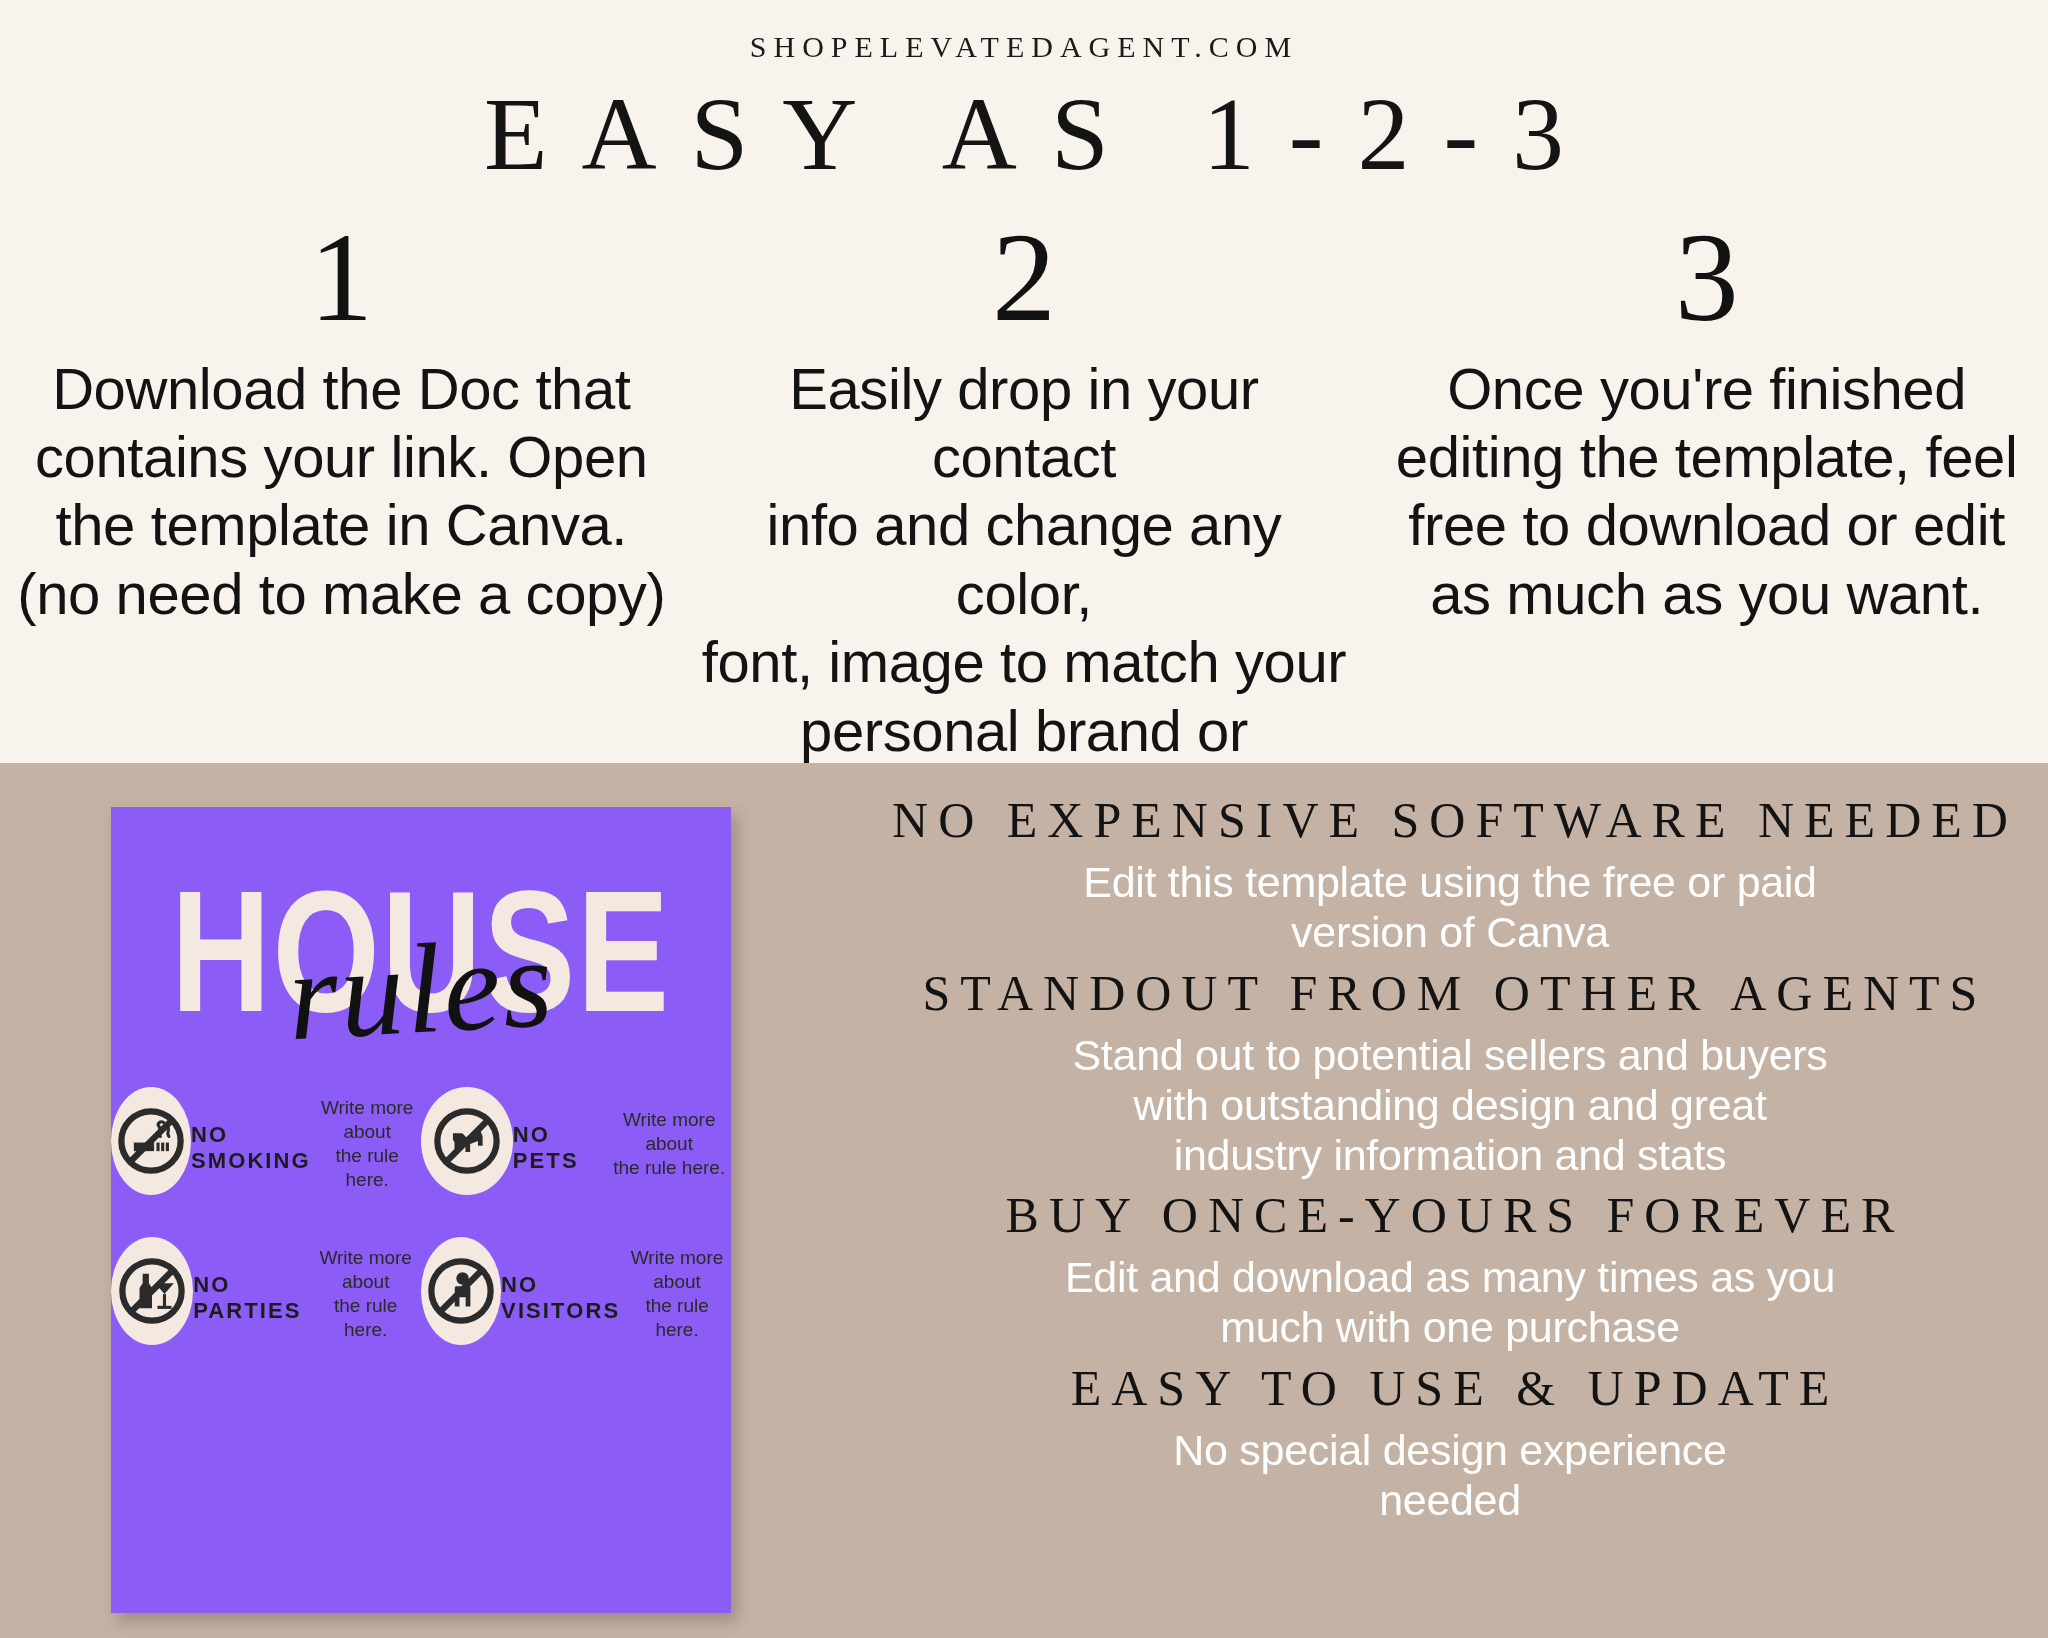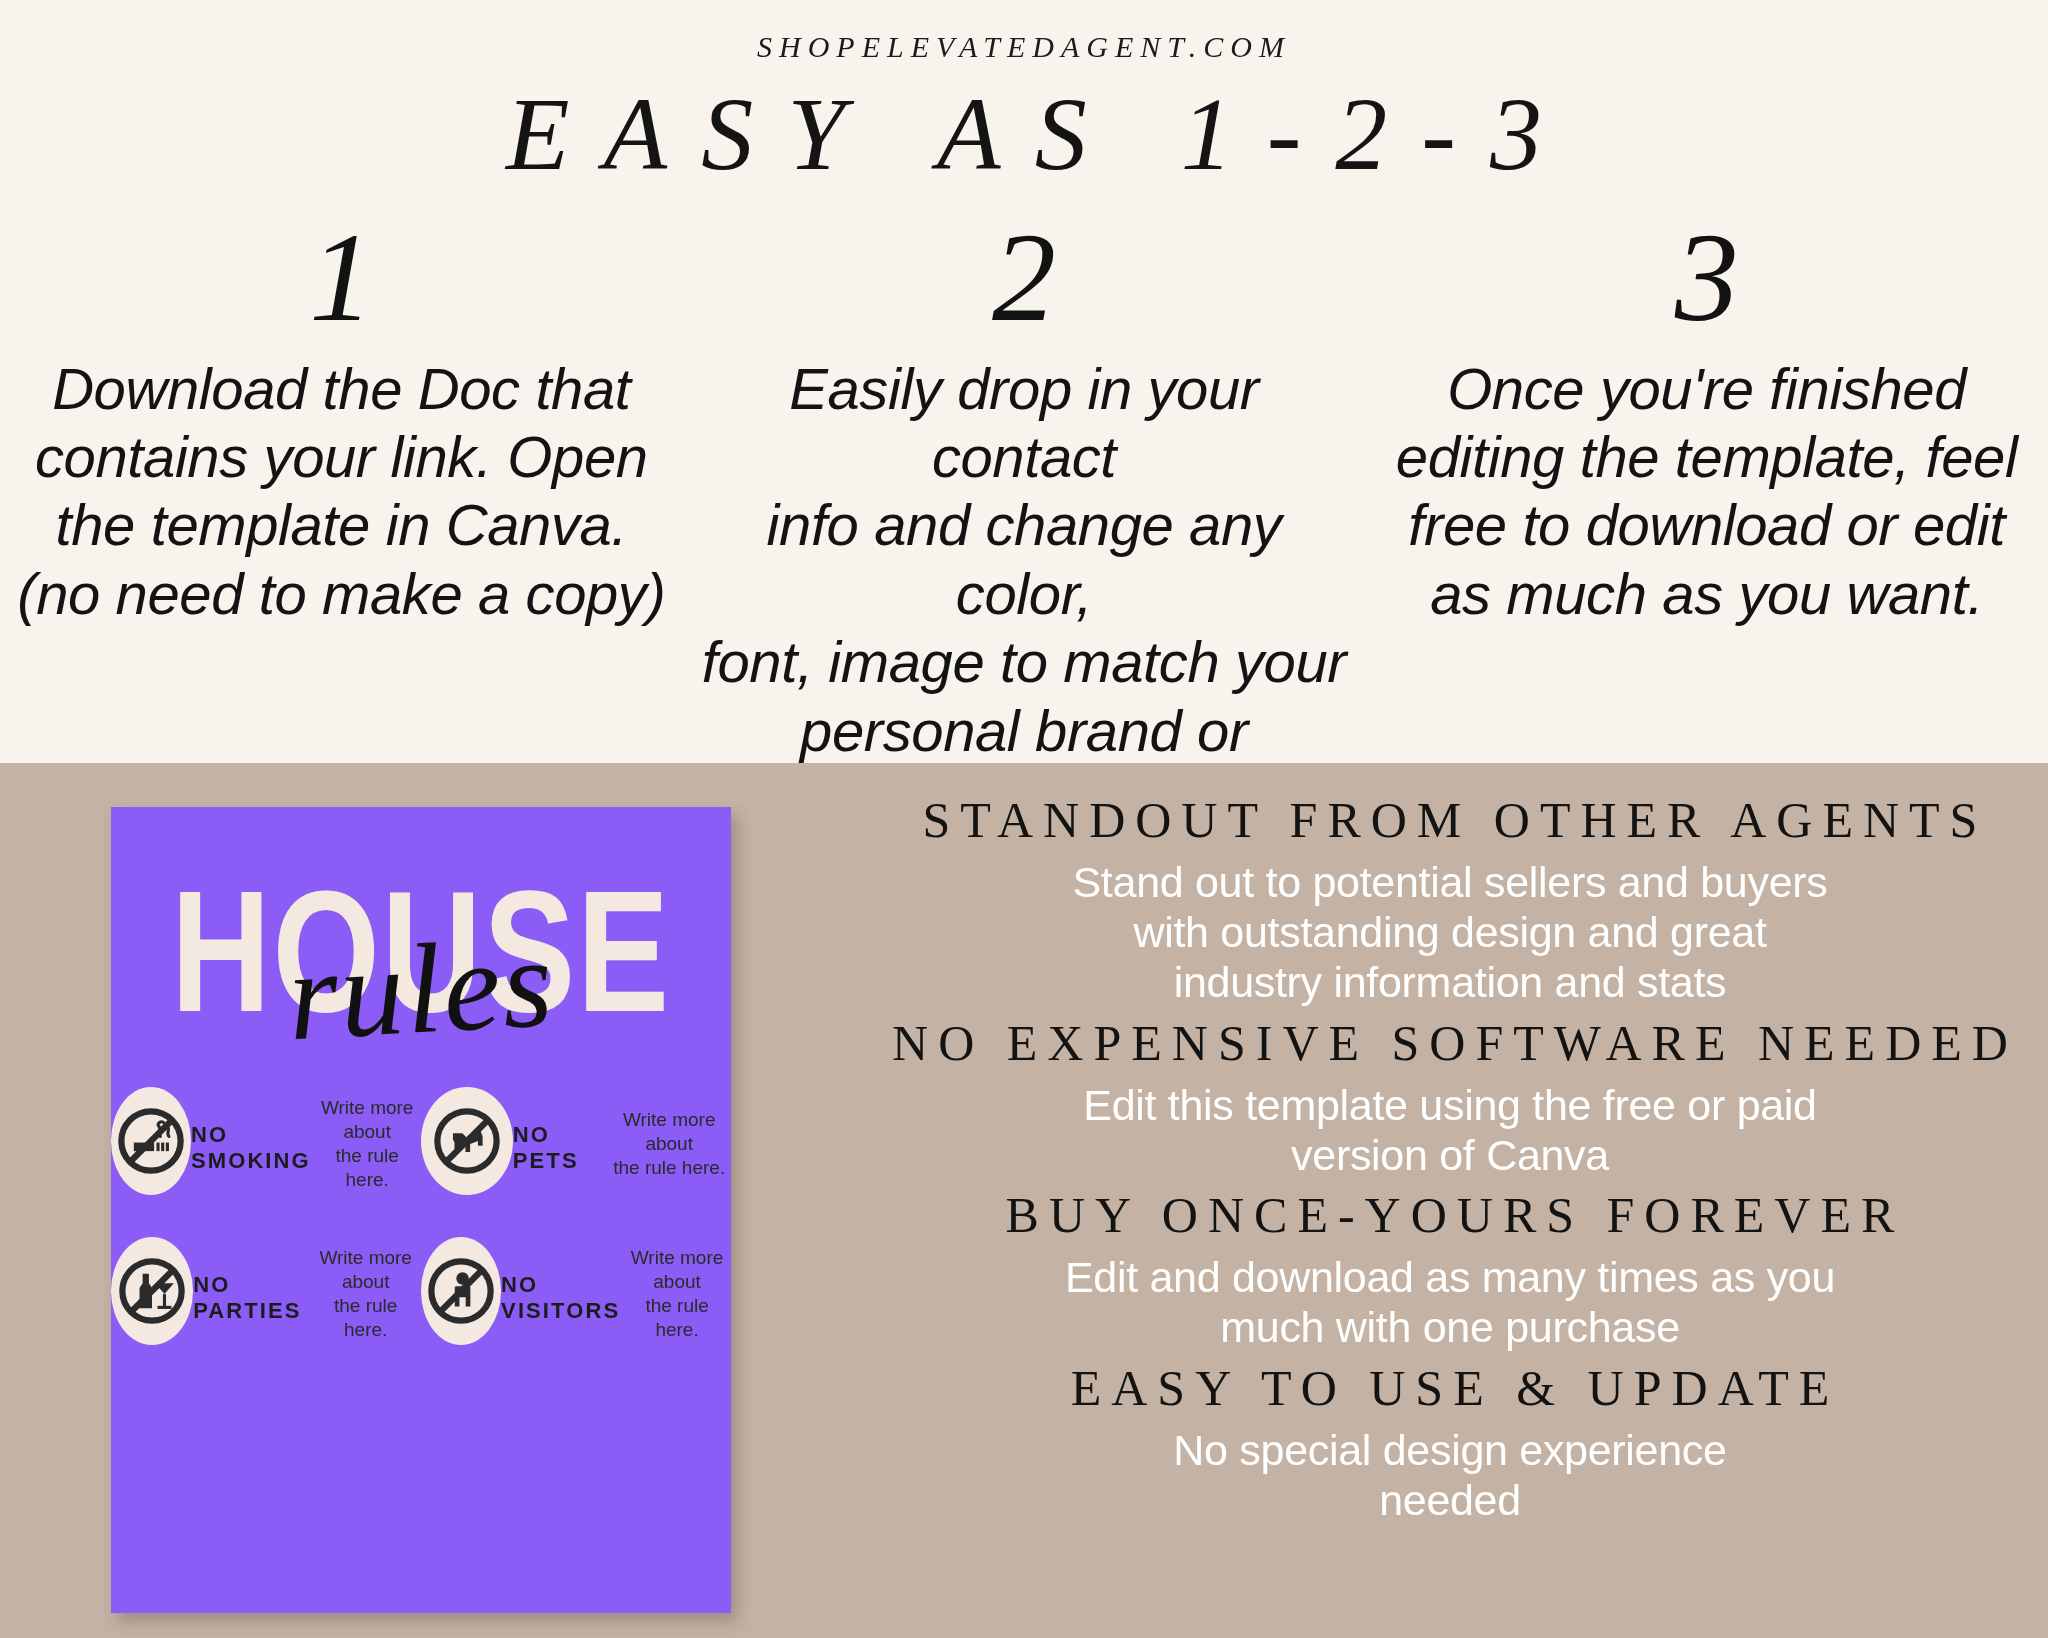--- a/index.html
+++ b/index.html
@@ -19,21 +19,20 @@
     height: 1638px;
   }
 
   
   .top-section {
     position: absolute;
     left: 0; top: 0;
     width: 2048px;
     height: 763px;
     background: #f8f3ec;
-    font-style: italic;
   }
   .site-url {
     position: absolute;
     top: 30px;
     left: 0;
     width: 2048px;
     text-align: center;
     font-family: "Liberation Serif", serif;
     font-size: 30px;
     letter-spacing: 7px;
@@ -329,33 +328,33 @@
           <div class="rule-desc">Write more about
 the rule here.</div>
         </div>
 
       </div>
     </div>
 
     <div class="features">
 
       <div class="feature-block">
+        <div class="feature-head">NO EXPENSIVE SOFTWARE NEEDED</div>
+        <div class="feature-body">Edit this template using the free or paid
+version of Canva</div>
+      </div>
+
+      <div class="feature-block">
         <div class="feature-head">STANDOUT FROM OTHER AGENTS</div>
         <div class="feature-body">Stand out to potential sellers and buyers
 with outstanding design and great
 industry information and stats</div>
       </div>
 
       <div class="feature-block">
-        <div class="feature-head">NO EXPENSIVE SOFTWARE NEEDED</div>
-        <div class="feature-body">Edit this template using the free or paid
-version of Canva</div>
-      </div>
-
-      <div class="feature-block">
         <div class="feature-head">BUY ONCE-YOURS FOREVER</div>
         <div class="feature-body">Edit and download as many times as you
 much with one purchase</div>
       </div>
 
       <div class="feature-block">
         <div class="feature-head">EASY TO USE &amp; UPDATE</div>
         <div class="feature-body">No special design experience
 needed</div>
       </div>

